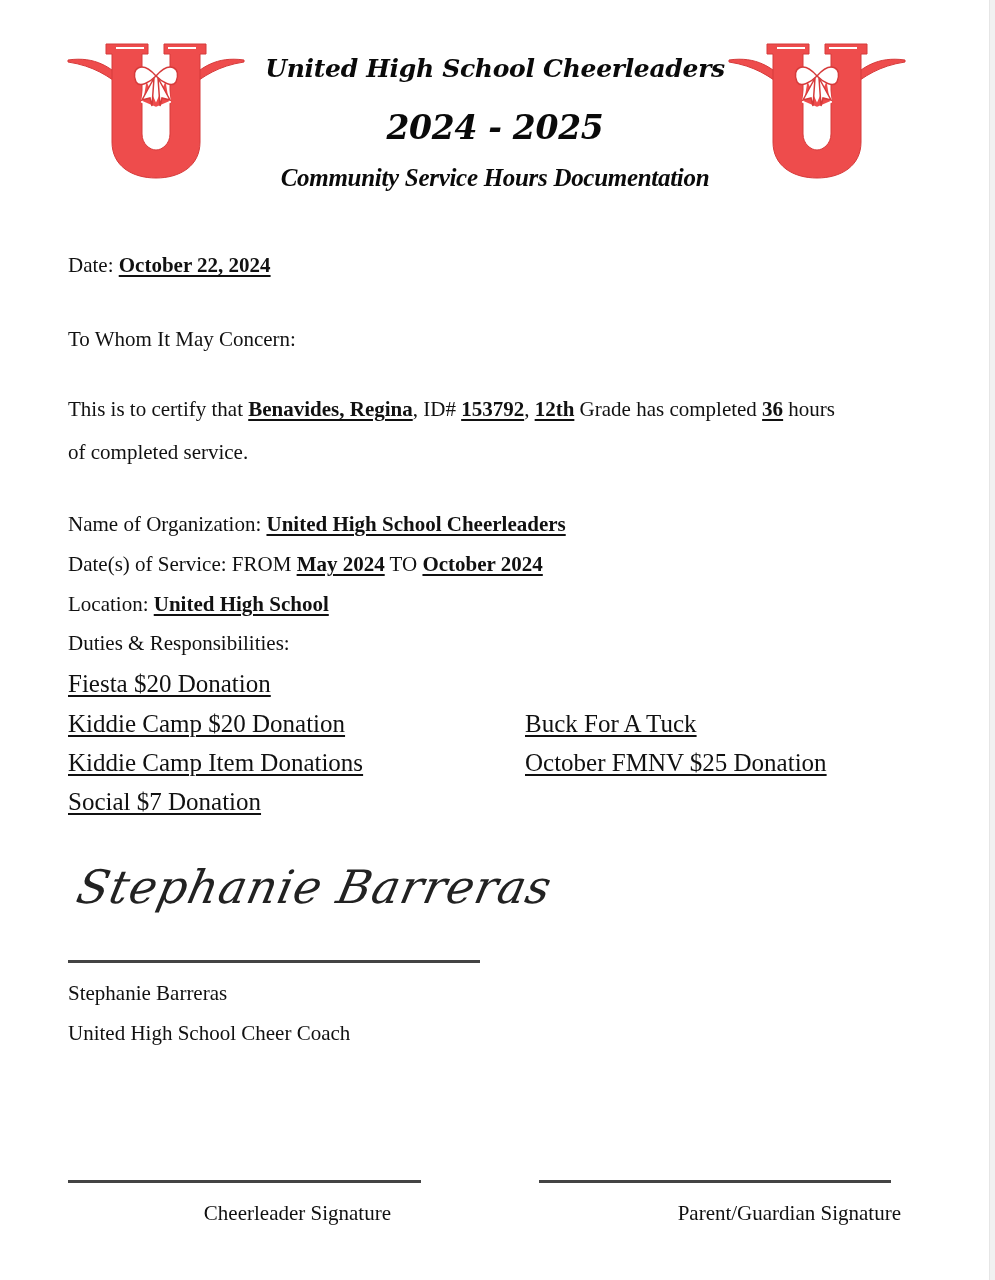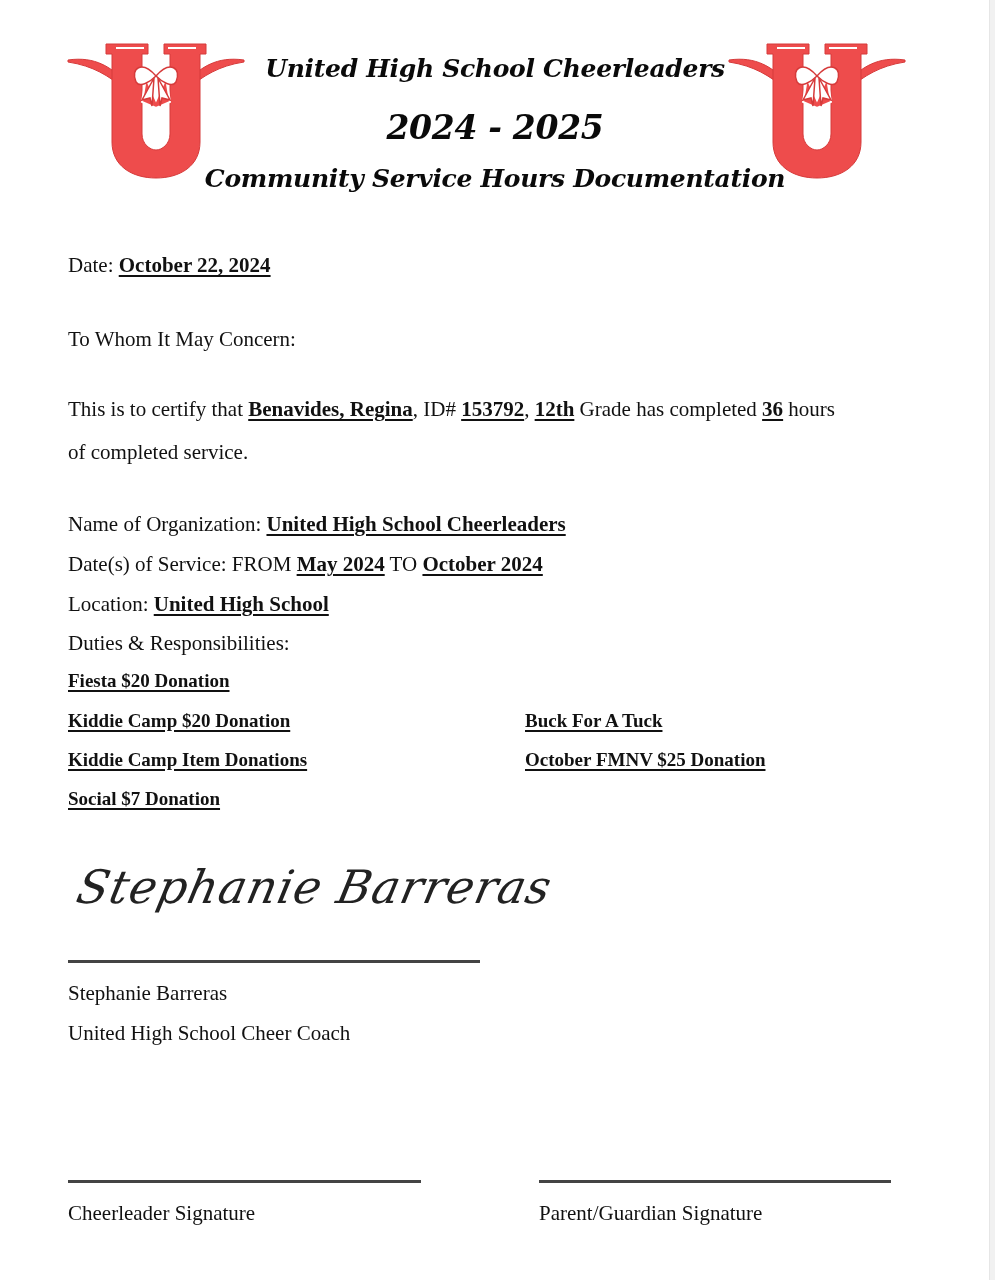--- a/index.html
+++ b/index.html
@@ -11,30 +11,30 @@
     .logo { position: absolute; top: 38px; width: 180px; height: 148px; }
     .logo.left { left: 66px; }
     .logo.right { left: 727px; }
     .title-line {
       position: absolute; left: 0; width: 990px; text-align: center;
       font-family: "DejaVu Serif", serif; font-style: italic; font-weight: bold;
       color: #0a0a0a; letter-spacing: -0.3px;
     }
     .t1 { top: 54px; font-size: 25px; }
     .t2 { top: 108px; font-size: 33px; }
-    .t3 { top: 164px; font-size: 25px; }
+    .t3 { top: 164px; font-size: 25px; font-family: Liberation Serif, serif; }
     .line { position: absolute; left: 68px; font-size: 21px; white-space: nowrap; }
     .u { font-weight: bold; text-decoration: underline; text-decoration-thickness: 2px; text-underline-offset: 3px; }
-    .duty { position: absolute; font-size: 19px; font-weight: bold; text-decoration: underline; text-decoration-thickness: 2px; text-underline-offset: 3px; white-space: nowrap; }
+    .duty { position: absolute; font-size: 25px; font-weight: normal; text-decoration: underline; text-decoration-thickness: 2px; text-underline-offset: 3px; white-space: nowrap; }
     .sig-script {
       position: absolute; left: 78px; top: 860px; font-family: "DejaVu Serif", serif; font-style: italic;
       font-size: 46px; color: #222; letter-spacing: 1px; transform: skewX(-12deg);
     }
     .rule { position: absolute; height: 3px; background: #444; }
-    .sig-label { position: absolute; font-size: 21px; text-align: left; }
+    .sig-label { position: absolute; font-size: 21px; text-align: right; }
   </style>
 </head>
 <body>
 
 <div class="edge"></div>
 
 <svg class="logo left" viewBox="0 0 180 148">
   <g fill="#ee4c4c" stroke="#d63a3a" stroke-width="1">
     <path d="M2 22 C30 18 45 30 58 42 L58 50 C42 38 28 28 2 24 Z"></path>
     <path d="M178 22 C150 18 135 30 122 42 L122 50 C138 38 152 28 178 24 Z"></path>

